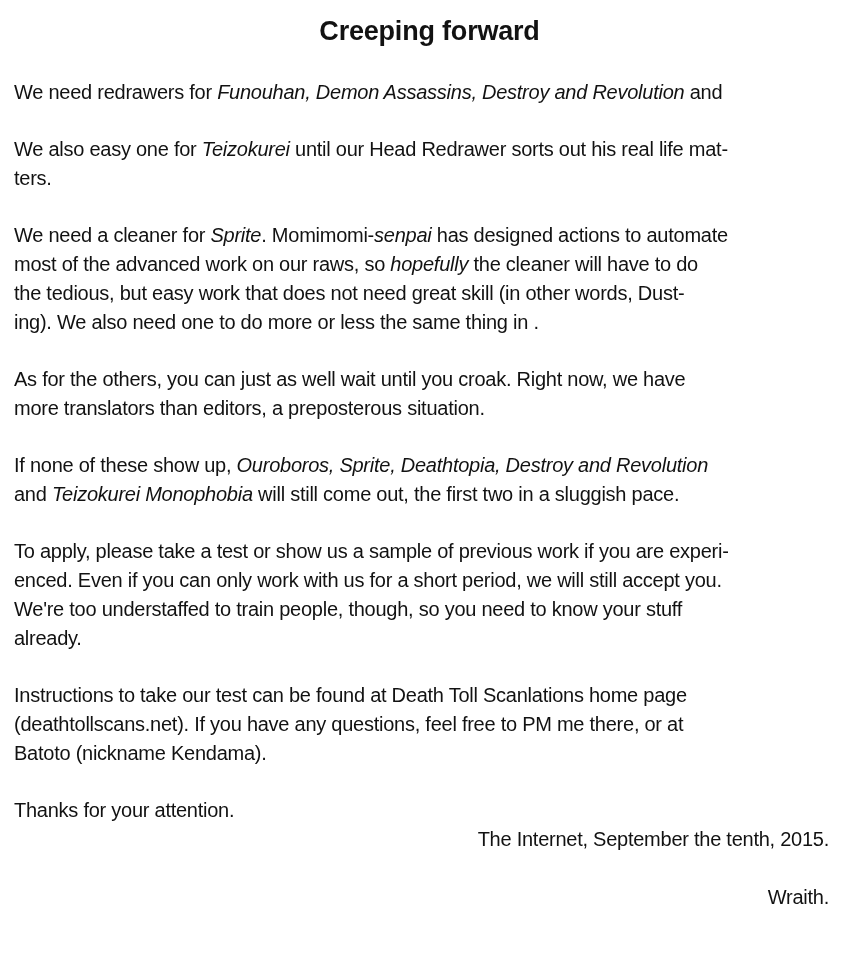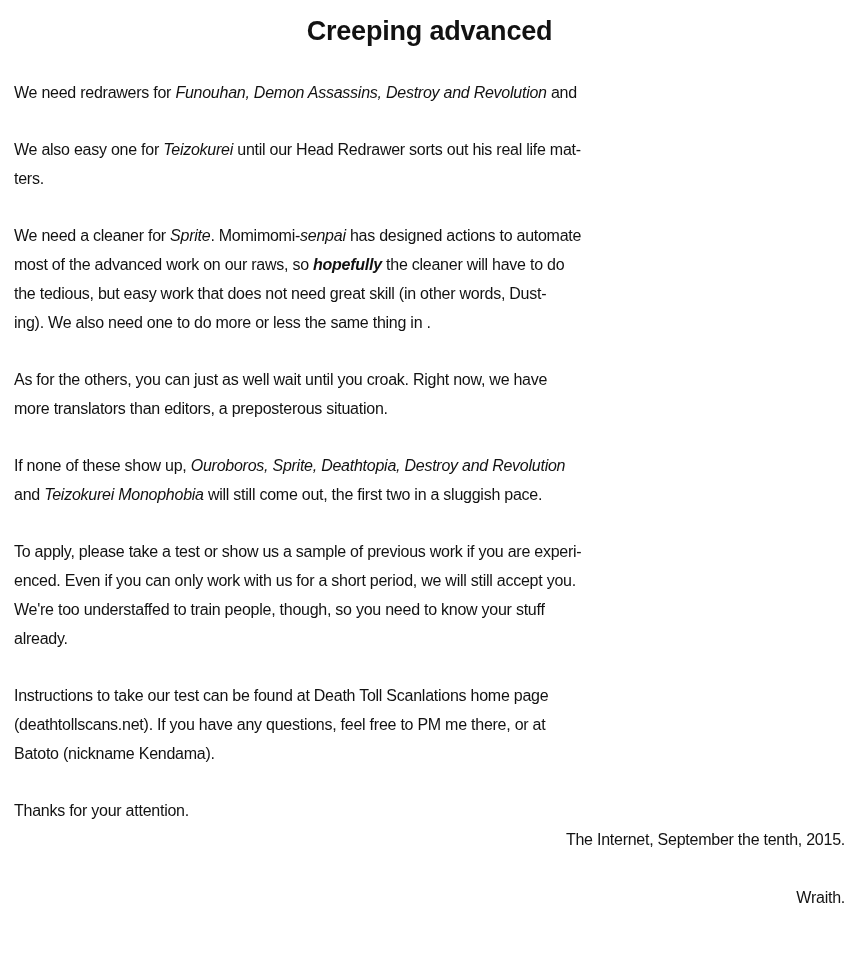--- a/index.html
+++ b/index.html
@@ -19,43 +19,43 @@
   }
   .title {
     margin: 2px 0 0 0;
     text-align: center;
     font-size: 27px;
     line-height: 38px;
     font-weight: 700;
     letter-spacing: -0.2px;
   }
   .para {
-    margin: 28px 0 0 0;
-    font-size: 16px;
+    margin: 28px 16px 0 0;
+    font-size: 20px;
     line-height: 29px;
     letter-spacing: -0.25px;
     white-space: pre-wrap;
     text-align: left;
   }
   .para .it { font-style: italic; }
-  .para .bd { font-weight: 700; }
+  .para .bd { font-weight: 400; }
   .dateline {
     margin-top: 0;
     text-align: right;
   }
   .signature {
     margin-top: 29px;
     text-align: right;
   }
 </style>
 </head>
 <body>
 
 <div class="doc">
-  <h1 class="title">Creeping advanced</h1>
+  <h1 class="title">Creeping forward</h1>
   <div>
       <p class="para"><span>We need redrawers for </span><span class="it">Funouhan, Demon Assassins, Destroy and Revolution</span><span> and
 </span></p>
       <p class="para"><span>We also easy one for </span><span class="it">Teizokurei</span><span> until our Head Redrawer sorts out his real life mat-
 ters.</span></p>
       <p class="para"><span>We need a cleaner for </span><span class="it">Sprite</span><span>. Momimomi-</span><span class="it">senpai</span><span> has designed actions to automate
 most of the advanced work on our raws, so </span><span class="it bd">hopefully</span><span> the cleaner will have to do
 the tedious, but easy work that does not need great skill (in other words, Dust-
 ing). We also need one to do more or less the same thing in .</span></p>
       <p class="para"><span>As for the others, you can just as well wait until you croak. Right now, we have

